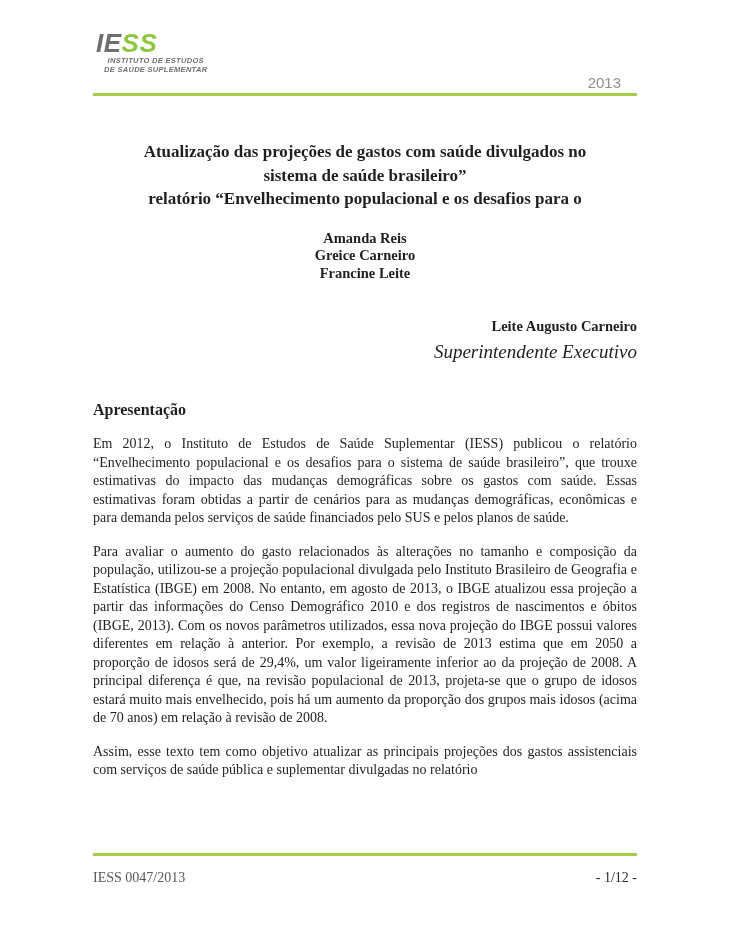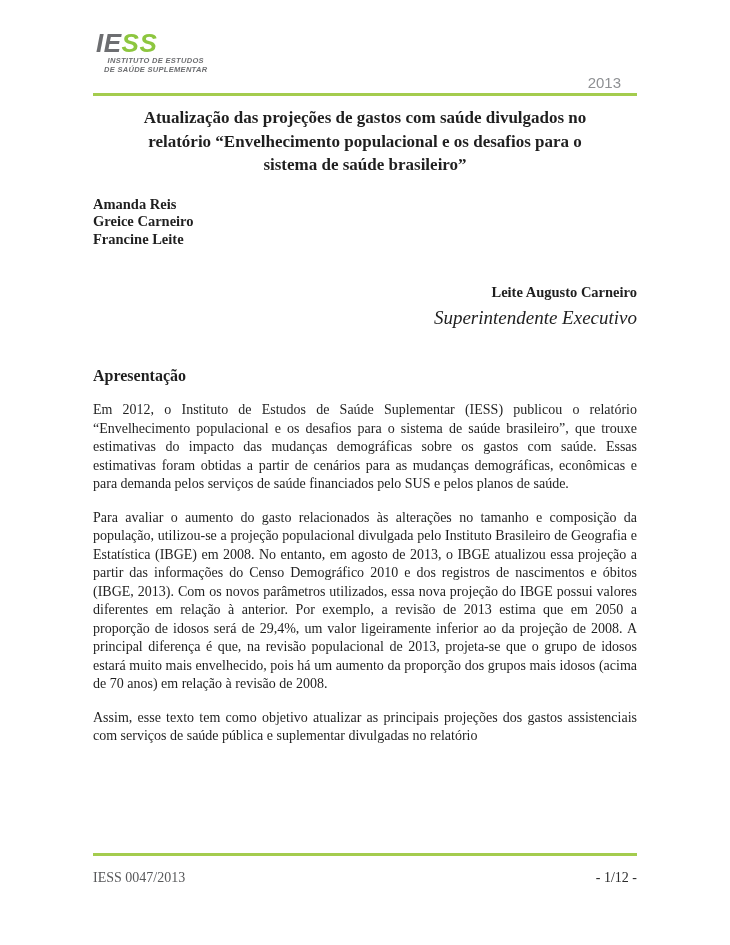--- a/index.html
+++ b/index.html
@@ -16,23 +16,23 @@
   
   .header { position: absolute; top: 0; left: 93px; right: 93px; height: 96px; }
   .header-rule { position: absolute; left: 0; right: 0; bottom: 0; height: 3px; }
   .logo { position: absolute; top: 31px; left: 3px; font-family: "Liberation Sans", sans-serif; font-style: italic; font-weight: bold; }
   .logo-word { font-size: 26px; letter-spacing: 0.5px; line-height: 24px; }
   .logo-sub { margin-left: 8px; margin-top: 1px; text-align: center; display: inline-block; }
   .logo-sub div { font-size: 7.5px; letter-spacing: 0.3px; line-height: 9px; white-space: nowrap; }
   .year { position: absolute; right: 16px; bottom: 5px; font-family: "Liberation Sans", sans-serif; font-size: 15px; }
 
   
-  .content { position: absolute; top: 80px; left: 93px; width: 544px; }
+  .content { position: absolute; top: 114px; left: 93px; width: 544px; }
   .doc-title { margin-top: 26px; text-align: center; font-weight: bold; font-size: 17px; line-height: 23.5px; }
-  .authors { margin-top: 19px; font-weight: bold; font-size: 14.5px; line-height: 17.5px; }
+  .authors { margin-top: 19px; text-align: center; font-weight: bold; font-size: 14.5px; line-height: 17.5px; }
   .signature { margin-top: 36px; text-align: right; line-height: 17px; }
   .signature .sig-name { font-weight: bold; font-size: 14.5px; }
   .signature .sig-role { font-style: italic; font-size: 19px; margin-top: 8px; }
   .section-heading { margin-top: 40px; font-weight: bold; font-size: 16px; line-height: 20px; }
   .body-par { margin: 15px 0 0 0; text-align: justify; font-size: 14px; line-height: 18.5px; }
 
   
   .footer { position: absolute; left: 93px; right: 93px; top: 853px; }
   .footer-rule { height: 3px; }
   .footer-row { display: flex; justify-content: space-between; padding-top: 14px; font-size: 14px; }
@@ -54,22 +54,22 @@
         <div>DE SAÚDE SUPLEMENTAR</div>
       </div>
     </div>
     <div class="year" style="color:#8E9093;">2013</div>
     <div class="header-rule" style="background:#A4CC4E;"></div>
   </div>
 
   <div class="content">
     <div class="doc-title">
       <div>Atualização das projeções de gastos com saúde divulgados no</div>
+      <div>sistema de saúde brasileiro”</div>
       <div>relatório “Envelhecimento populacional e os desafios para o</div>
-      <div>sistema de saúde brasileiro”</div>
     </div>
 
     <div class="authors">
       <div>Amanda Reis</div>
       <div>Greice Carneiro</div>
       <div>Francine Leite</div>
     </div>
 
     <div class="signature">
       <div class="sig-name">Leite Augusto Carneiro</div>

